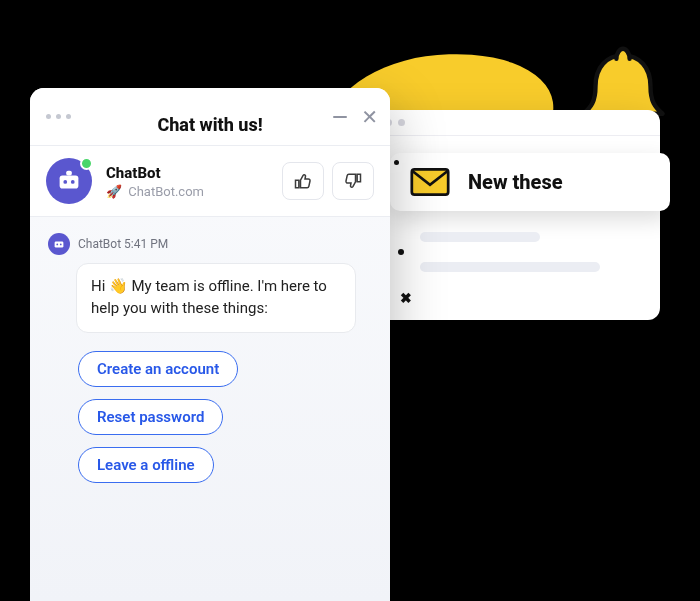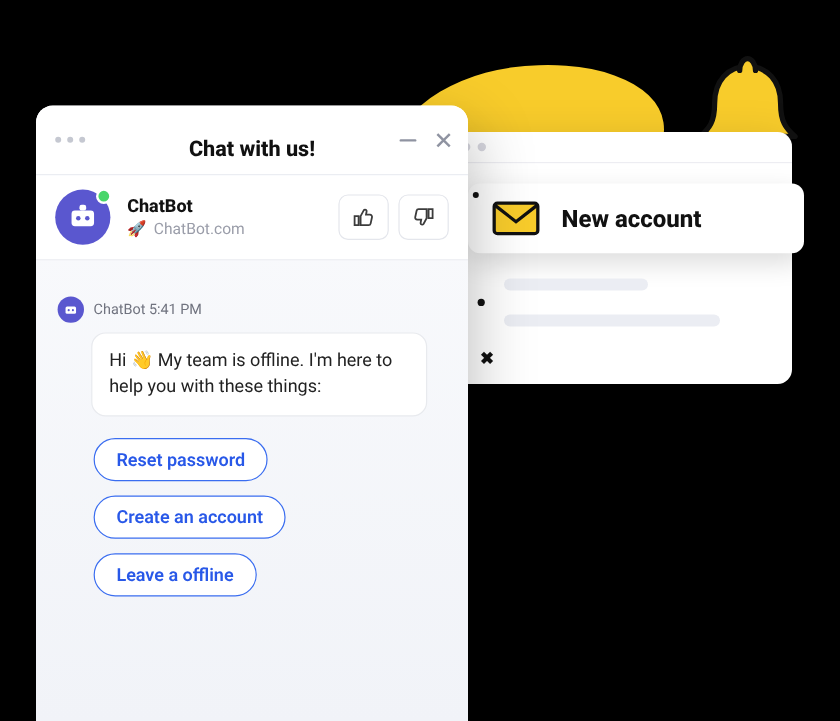--- a/index.html
+++ b/index.html
@@ -80,21 +80,21 @@
   .avatar-lg svg{width:30px;height:30px;}
   .sub-text{display:flex;flex-direction:column;gap:2px;}
   .sub-name{font-size:15px;font-weight:800;color:#111;}
   .sub-link{font-size:13px;color:#9a9da9;display:flex;gap:6px;align-items:center;}
   .rocket{font-size:13px;}
   .rate-btns{margin-left:auto;display:flex;gap:8px;}
   .rate-btn{width:42px;height:38px;border:1px solid #e4e6ec;border-radius:8px;background:#fff;display:flex;align-items:center;justify-content:center;cursor:pointer;}
   .rate-btn svg{width:20px;height:20px;stroke:#3c3c3c;fill:none;stroke-width:1.8;}
 
   .thread{padding:16px 18px;}
-  .msg-head{display:flex;align-items:center;gap:8px;margin-bottom:8px;margin-top:14px;}
+  .msg-head{display:flex;align-items:center;gap:8px;margin-bottom:8px;}
   .avatar-sm{width:22px;height:22px;border-radius:50%;background:#5a57cf;display:flex;align-items:center;justify-content:center;}
   .avatar-sm svg{width:14px;height:14px;}
   .msg-meta{font-size:12px;color:#70737f;}
   .bubble{
     background:#fff;border:1px solid #e8eaee;border-radius:12px;
     padding:12px 14px;font-size:15px;line-height:1.45;color:#222;
     max-width:280px;margin-left:28px;
   }
   .wave{display:inline-block;}
 
@@ -127,21 +127,21 @@
     </div>
   </div>
 
   <div class="notif">
     <span class="envelope">
       <svg viewBox="0 0 44 32">
         <rect x="2" y="2" width="40" height="28" rx="3" fill="#f8cc2b" stroke="#111" stroke-width="3"></rect>
         <path d="M4 5l18 14L40 5" fill="none" stroke="#111" stroke-width="3" stroke-linecap="round"></path>
       </svg>
     </span>
-    <span class="notif-label">New account</span>
+    <span class="notif-label">New these</span>
   </div>
 
   <div class="sk sk1"></div>
   <div class="sk sk2"></div>
   <span class="deco-dot a"></span>
   <span class="deco-dot b"></span>
   <span class="deco-x">✖</span>
 
   <div class="chat">
     <div class="chat-header">
@@ -201,20 +201,20 @@
           <span>ChatBot</span>
           <span> </span>
           <span>5:41 PM</span>
         </span>
       </div>
       <div class="bubble">
         <span>Hi </span><span class="wave">👋</span><span> My team is offline. I'm here to help you with these things:</span>
       </div>
 
       <div class="chips">
+        <button class="chip">Create an account</button>
         <button class="chip">Reset password</button>
-        <button class="chip">Create an account</button>
         <button class="chip">Leave a offline</button>
       </div>
     </div>
   </div>
 
 </div>
 
 </body></html>

